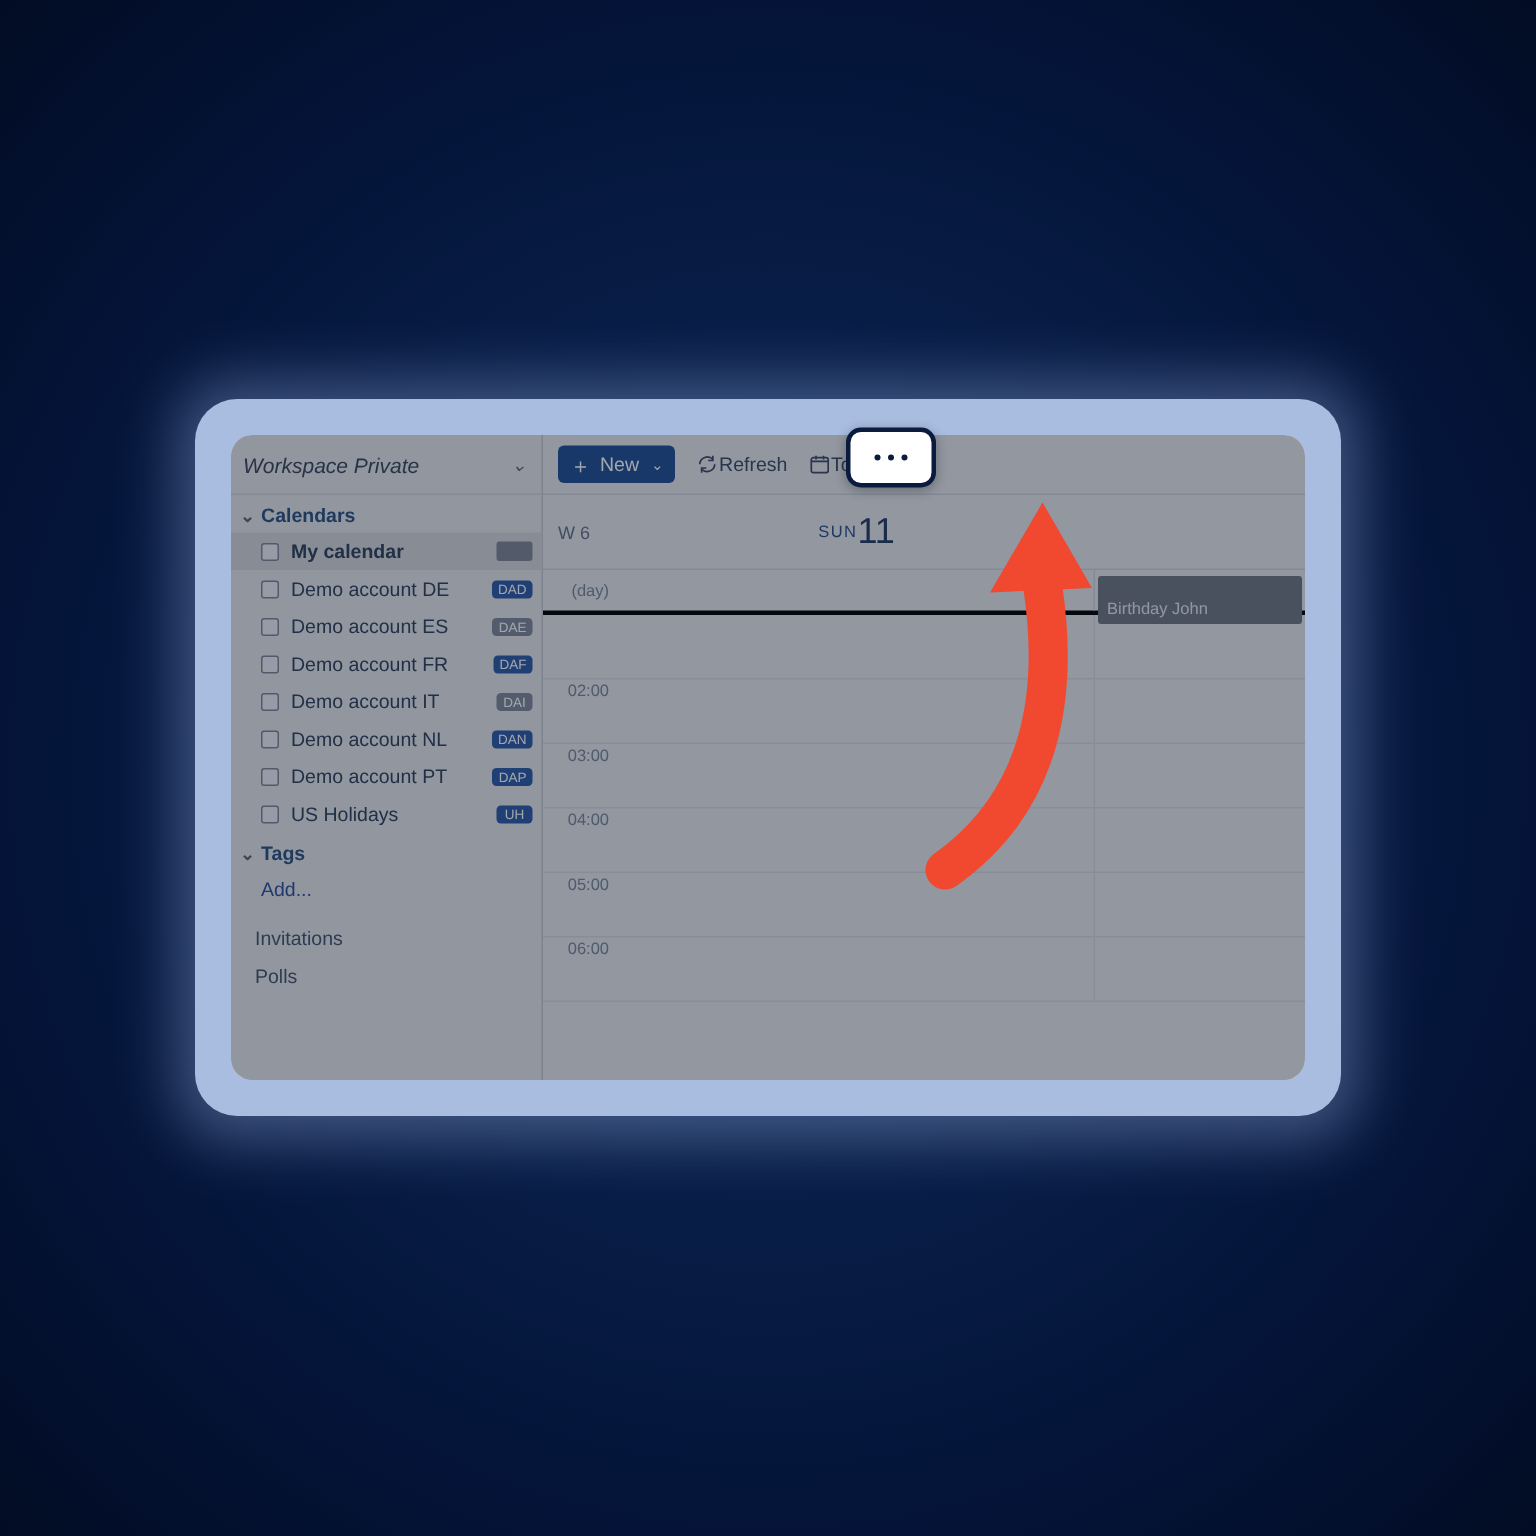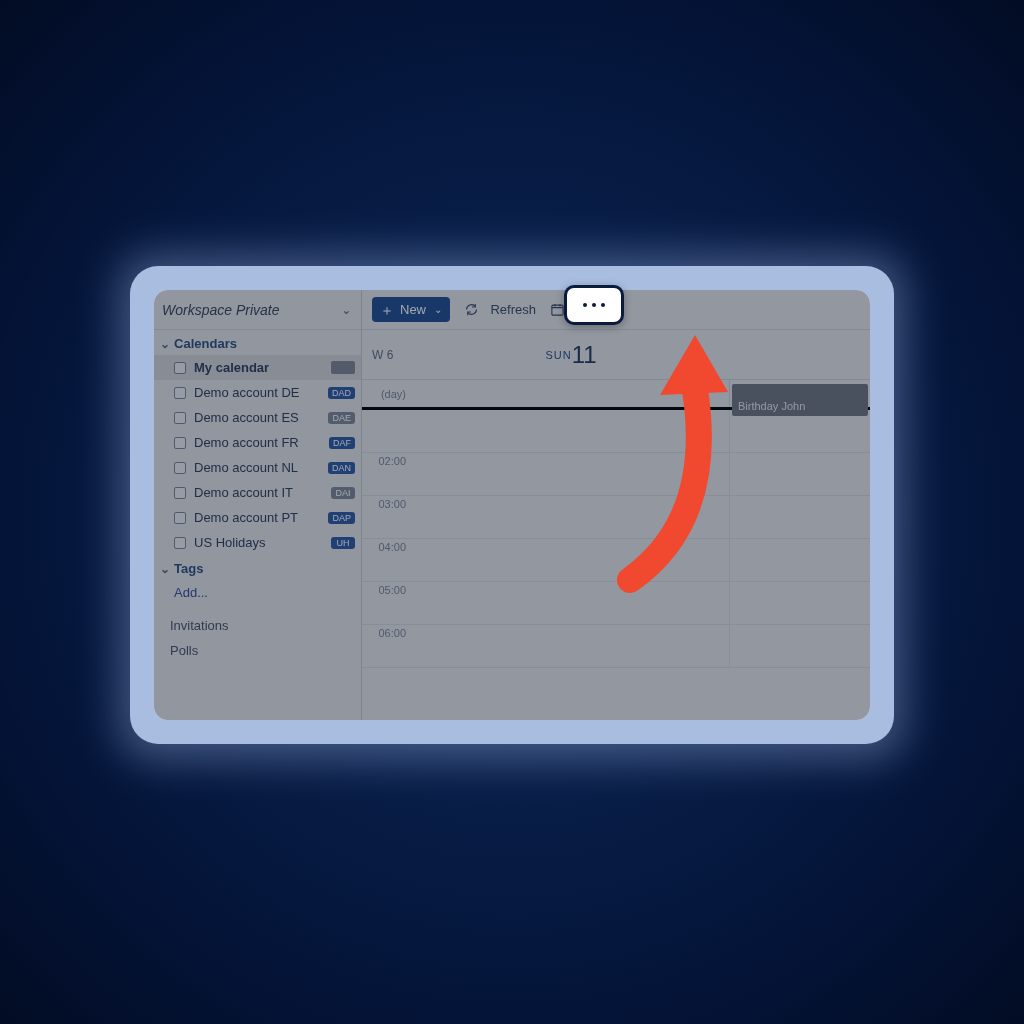--- a/index.html
+++ b/index.html
@@ -100,21 +100,21 @@
     padding: 0 10px;
     color:#3a4a63; font-size:13px;
   }
   .btn-new {
     background:#1f4e91; color:#fff; border-radius:4px;
     display:flex; align-items:center; gap:6px;
     padding:5px 8px; font-size:13px;
   }
   .btn-new .plus{ font-size:14px; line-height:1; }
   .btn-new .dd{ font-size:10px; margin-left:2px; }
-  .tb-item { display:flex; align-items:center; gap:11px; color:#3a4a63; cursor:pointer;text-align:center; }
+  .tb-item { display:flex; align-items:center; gap:0; color:#3a4a63; cursor:pointer;text-align:center; }
   .ic { width:15px; height:15px; display:inline-block; }
   .ic-refresh svg, .ic-cal svg { width:100%; height:100%; stroke:#3a4a63; fill:none; stroke-width:1.8; }
 
   .cal-head {
     display:flex; border-bottom:1px solid #cfd2d8;
     height:50px;
   }
   .cal-head .wk{
     width:50px; display:flex; align-items:center; justify-content:flex-start;
     padding-left:10px; font-size:12px; color:#657086;
@@ -207,30 +207,30 @@
           <div class="cal-item">
             <div class="cal-left">
               <span class="cb"></span>
               <span class="cal-label">Demo account FR</span>
             </div>
             <span class="badge">DAF</span>
           </div>
           <div class="cal-item">
             <div class="cal-left">
               <span class="cb"></span>
+              <span class="cal-label">Demo account IT</span>
+            </div>
+            <span class="badge muted">DAI</span>
+          </div>
+          <div class="cal-item">
+            <div class="cal-left">
+              <span class="cb"></span>
               <span class="cal-label">Demo account NL</span>
             </div>
             <span class="badge">DAN</span>
-          </div>
-          <div class="cal-item">
-            <div class="cal-left">
-              <span class="cb"></span>
-              <span class="cal-label">Demo account IT</span>
-            </div>
-            <span class="badge muted">DAI</span>
           </div>
           <div class="cal-item">
             <div class="cal-left">
               <span class="cb"></span>
               <span class="cal-label">Demo account PT</span>
             </div>
             <span class="badge">DAP</span>
           </div>
           <div class="cal-item">
             <div class="cal-left">

